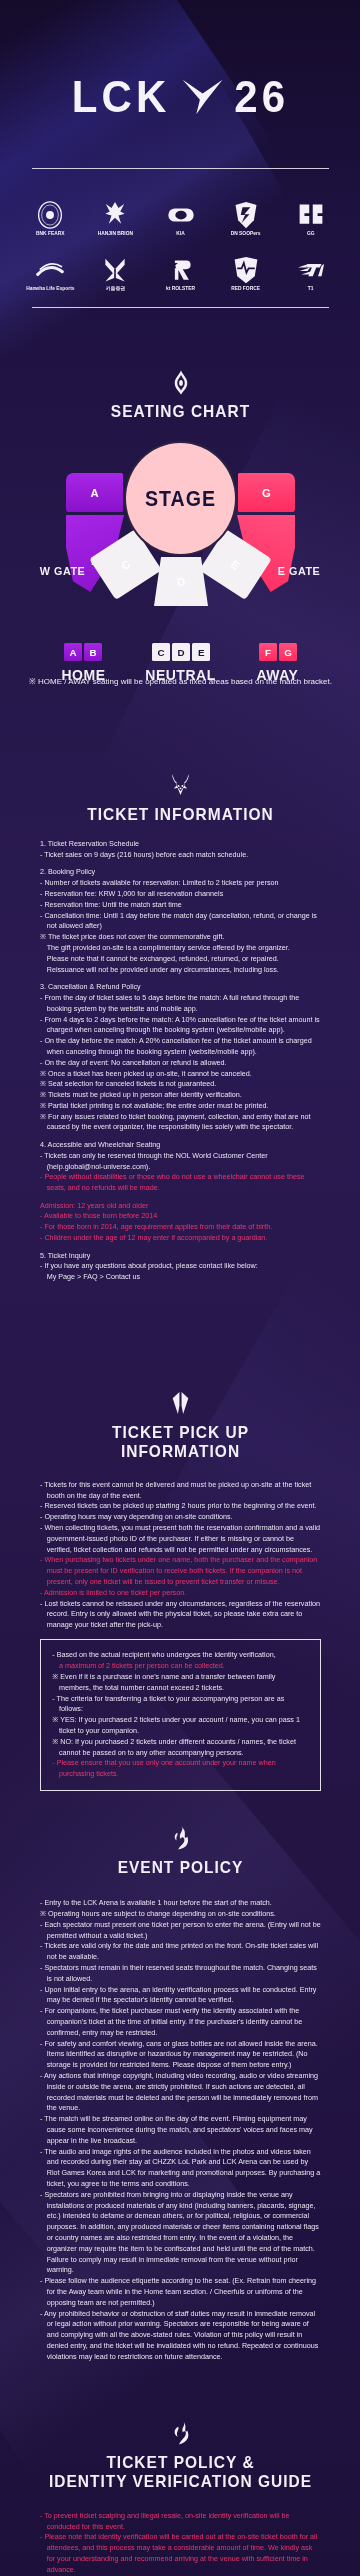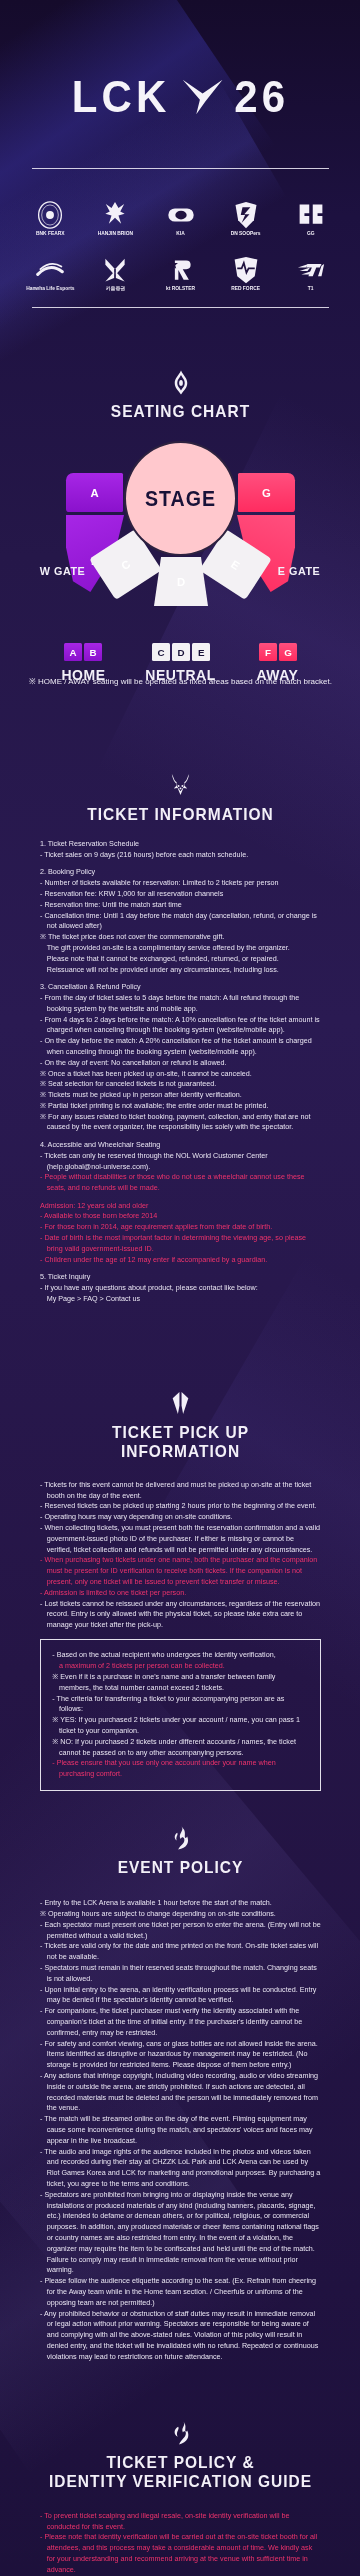--- a/index.html
+++ b/index.html
@@ -323,21 +323,20 @@
         <p class=" pink">- People without disabilities or those who do not use a wheelchair cannot use these seats, and no refunds will be made.</p>
 
         <p class=" gap"></p>
 
         <p class=" pink">Admission: 12 years old and older</p>
 
         <p class=" pink">- Available to those born before 2014</p>
 
         <p class=" pink">- For those born in 2014, age requirement applies from their date of birth.</p>
 
-        <p class=" pink">- Date of birth is the most important factor in determining the viewing age, so please bring valid government-issued ID.</p>
 
         <p class=" pink">- Children under the age of 12 may enter if accompanied by a guardian.</p>
 
         <p class=" gap"></p>
 
         <p>5. Ticket Inquiry</p>
 
         <p>- If you have any questions about product, please contact like below:</p>
 
         <p class=" indent">My Page &gt; FAQ &gt; Contact us</p>
@@ -374,21 +373,21 @@
         <p class=" pink indent">a maximum of 2 tickets per person can be collected.</p>
 
         <p>※ Even if it is a purchase in one's name and a transfer between family members, the total number cannot exceed 2 tickets.</p>
 
         <p>- The criteria for transferring a ticket to your accompanying person are as follows:</p>
 
         <p>※ YES: If you purchased 2 tickets under your account / name, you can pass 1 ticket to your companion.</p>
 
         <p>※ NO: If you purchased 2 tickets under different accounts / names, the ticket cannot be passed on to any other accompanying persons.</p>
 
-        <p class=" pink">- Please ensure that you use only one account under your name when purchasing comfort.</p>
+        <p class=" pink">- Please ensure that you use only one account under your name when purchasing tickets.</p>
       </div>
   </section>
 
   <section class="section s-event">
     <svg class="sec-icon" viewBox="0 0 48 52">
       <path d="M26 1 C33 10 18 15 24 27 C27 21 32 23 32 29 C32 37 24 39 19 49 C37 46 43 35 38 22 C35 27 32 25 33 18 C34 9 30 6 26 1 Z" fill="#f3f0f8"></path>
       <path d="M17 14 C20 19 13 22 16 30 C10 26 11 18 17 14 Z" fill="#f3f0f8"></path>
     </svg>
     <h2 class="sec-title">EVENT POLICY</h2>
     <div class="body">

